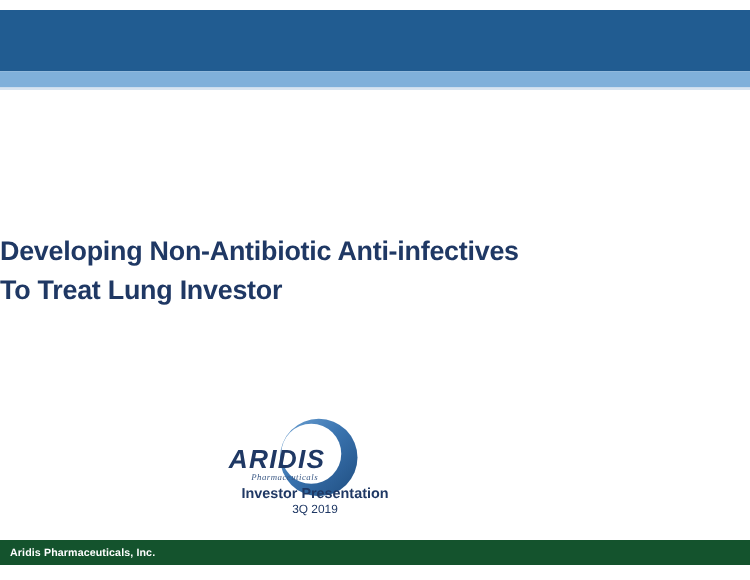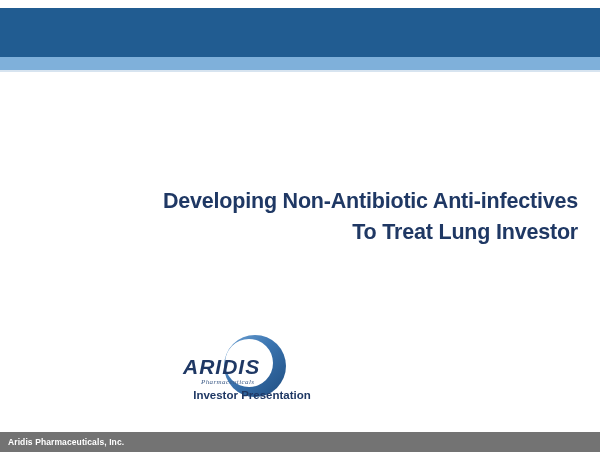--- a/index.html
+++ b/index.html
@@ -47,21 +47,21 @@
     height: 2px;
     background: #d7e4f0;
   }
 
   
   .title-block {
     position: absolute;
     left: 0;
     top: 186px;
     width: 578px;
-    text-align: right;
+    text-align: left;
   }
   .title-line {
     display: block;
     color: #1F3864;
     font-size: 21.5px;
     font-weight: bold;
     line-height: 31px;
     letter-spacing: -0.2px;
   }
 
@@ -113,21 +113,21 @@
     line-height: 12px;
   }
 
   
   .footer-bar {
     position: absolute;
     left: 0;
     bottom: 12px;
     width: 600px;
     height: 20px;
-    background: #737373;
+    background: #14532d;
   }
   .footer-text {
     position: absolute;
     left: 8px;
     top: 0;
     height: 20px;
     line-height: 20px;
     color: #ffffff;
     font-size: 8.5px;
     font-weight: bold;
@@ -172,19 +172,20 @@
 
         <text x="6" y="42" font-family="'Liberation Sans', sans-serif" font-size="21" font-weight="bold" font-style="italic" letter-spacing="1" fill="#1F3864">ARIDIS</text>
 
         <text x="24" y="52" font-family="'Liberation Serif', serif" font-size="7" font-style="italic" letter-spacing="0.4" fill="#3C5A86">Pharmaceuticals</text>
       </svg>
     </span>
   </div>
 
   <div class="caption-block">
     <span class="caption-main">Investor Presentation</span>
+    <span class="caption-sub">3Q 2019</span>
   </div>
 
   <div class="footer-bar">
     <span class="footer-text">Aridis Pharmaceuticals, Inc.</span>
   </div>
 
 </div>
 
 </body></html>

